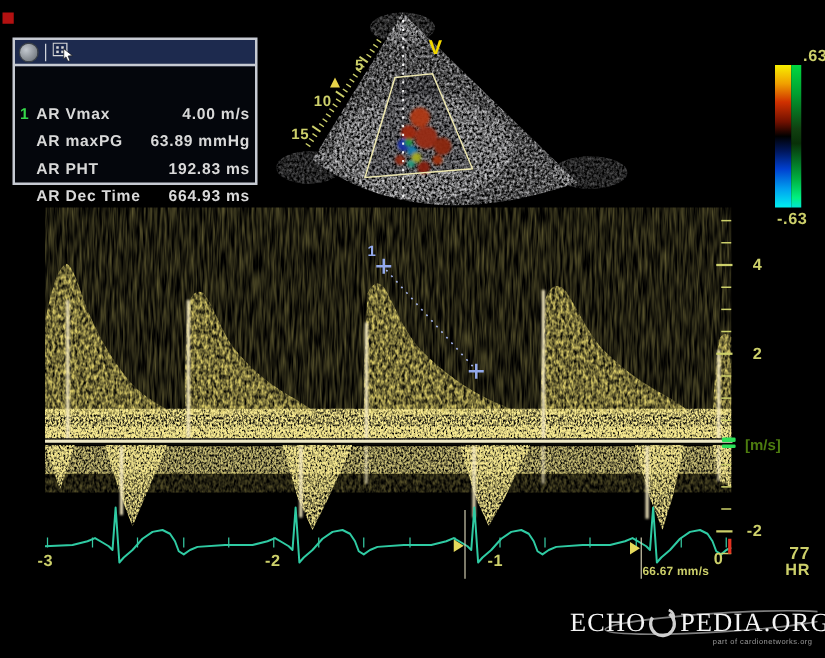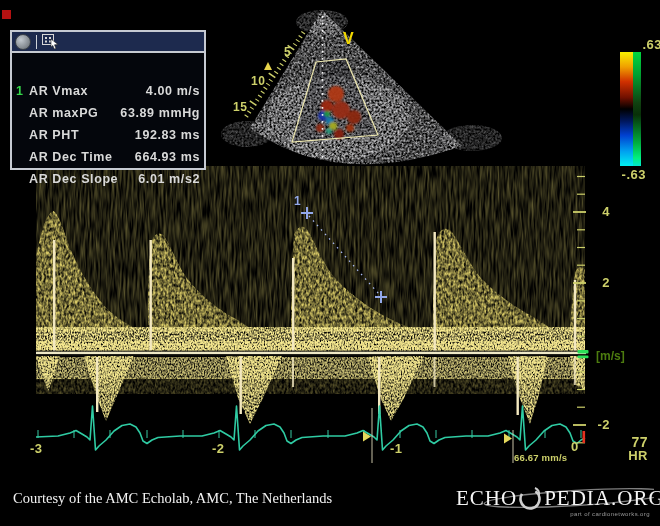--- a/index.html
+++ b/index.html
@@ -296,25 +296,20 @@
       <div class="mrow">
         <span class="midx"></span>
         <span class="mlab">AR PHT</span>
         <span class="mval">192.83 ms</span>
       </div>
       <div class="mrow">
         <span class="midx"></span>
         <span class="mlab">AR Dec Time</span>
         <span class="mval">664.93 ms</span>
       </div>
-      <div class="mrow">
-        <span class="midx"></span>
-        <span class="mlab">AR Dec Slope</span>
-        <span class="mval">6.01 m/s2</span>
-      </div>
     </div>
   </div>
 
   <div class="cbar">
     <div class="cbar-left"></div>
     <div class="cbar-right"></div>
   </div>
   <span class="ov ylbl lbl-cbar-top">.63</span>
   <span class="ov ylbl lbl-cbar-bot">-.63</span>
 
@@ -332,21 +327,20 @@
   <span class="ov ylbl lbl-t2">-2</span>
   <span class="ov ylbl lbl-t1">-1</span>
   <span class="ov ylbl lbl-t0">0</span>
   <span class="ov ylbl lbl-sweep">66.67 mm/s</span>
 
   <span class="ov ylbl lbl-hr-val">77</span>
   <span class="ov ylbl lbl-hr">HR</span>
 
   <span class="ov lbl-cal1">1</span>
 
-  <span class="ov courtesy">Courtesy of the AMC Echolab, AMC, The Netherlands</span>
 
   <div class="logo">
     <svg class="swoosh" width="198" height="44">
       <ellipse cx="120" cy="19" rx="92" ry="7.5" fill="none" stroke="#a8a8a8" stroke-width="1.3" opacity="0.75" transform="rotate(-3.5 120 19)"></ellipse>
     </svg>
     <div class="logo-row">
       <span>ECHO</span>
       <svg width="27" height="30">
         <circle cx="13" cy="16" r="9.5" fill="none" stroke="#cfcfcf" stroke-width="2.6" stroke-dasharray="44 16" transform="rotate(-55 13 16)"></circle>
         <path d="M18,5 q5,2 4,8" fill="none" stroke="#cfcfcf" stroke-width="2"></path>

